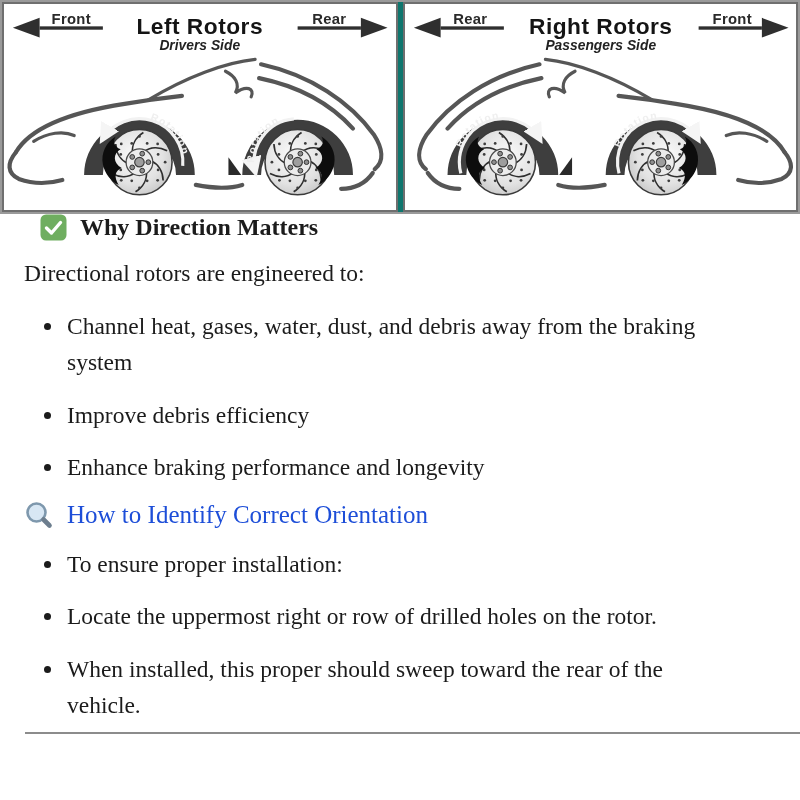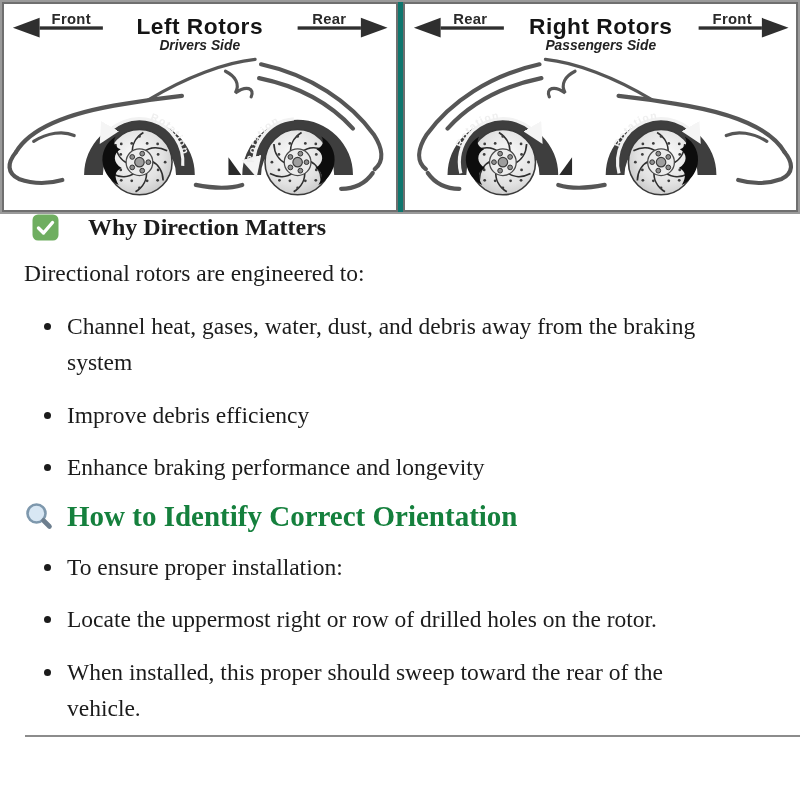--- a/index.html
+++ b/index.html
@@ -14,24 +14,24 @@
   .svg-title{font-family:"Liberation Sans",sans-serif;font-weight:bold;font-size:23px;fill:#141414;text-anchor:middle;letter-spacing:.5px;}
   .svg-sub{font-family:"Liberation Sans",sans-serif;font-weight:bold;font-style:italic;font-size:14px;fill:#222;text-anchor:middle;}
   .svg-dir{font-family:"Liberation Sans",sans-serif;font-weight:bold;font-size:15px;fill:#2a2a2a;text-anchor:middle;letter-spacing:.3px;}
   .rot-txt{font-family:"Liberation Sans",sans-serif;font-weight:bold;font-size:10.5px;fill:#efefef;letter-spacing:1.1px;}
   .sketch{stroke:#565656;stroke-width:4.2;fill:none;stroke-linecap:round;}
   .thin{stroke-width:3.2;}
   .rot-arc{fill:none;stroke:#f2f2f2;stroke-width:3.2;}
   
   .content{padding:0 28px 0 24px;max-width:760px;box-sizing:border-box;}
   p.intro{font-size:23.5px;line-height:37px;margin:12px 0 16px;}
-  .h{display:flex;align-items:center;gap:29px;margin:0 8px 14px;}
+  .h{display:flex;align-items:center;gap:13px;margin:0 16px 14px;}
   .h .emoji{flex:0 0 auto;display:inline-flex;}
   .h1t{font-size:24px;font-weight:bold;}
-  .h2t{font-size:29px;font-weight:bold;color:#15803d;}
+  .h2t{font-size:25px;font-weight:normal;color:#1d4ed8;}
   .h.second{margin:0 0 8px;gap:13px;}
   p.lead{font-size:23.5px;line-height:37px;margin:0 0 6px;}
   ul{margin:0 0 14px;padding-left:41px;font-size:23.5px;line-height:36.5px;}
   ul.second{margin:0;}
   li{padding-left:2px;margin-top:16px;}
   .bottom-rule{border-top:2px solid #8c8c8c;margin:8px 0 0 25px;height:0;}
 </style>
 </head>
 <body>
 

